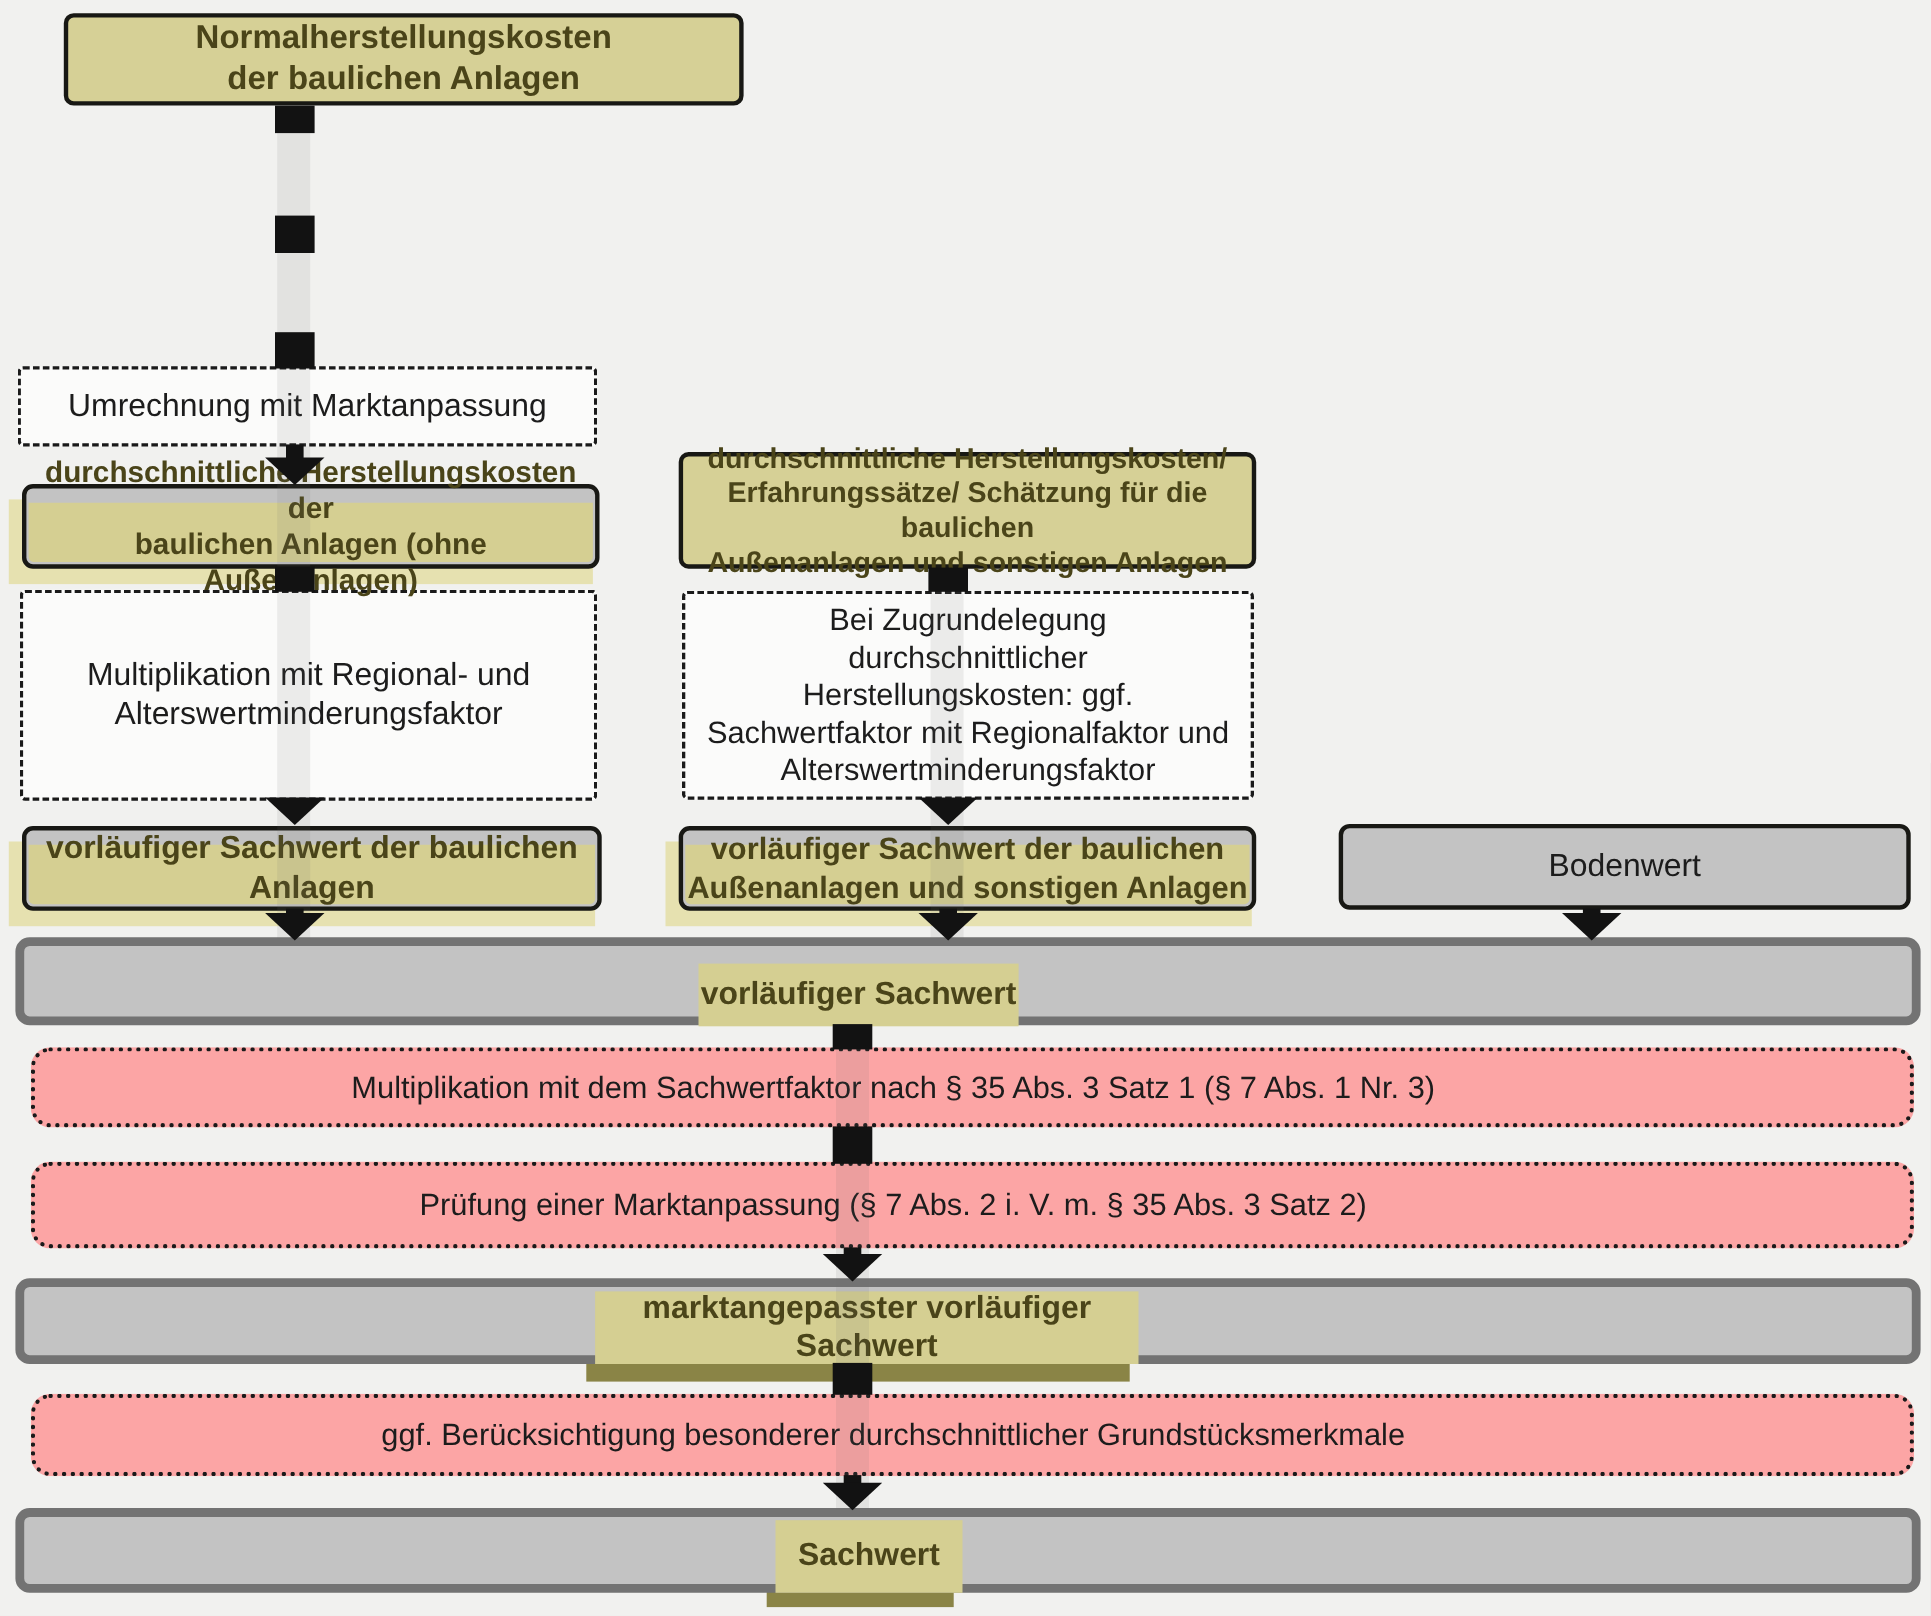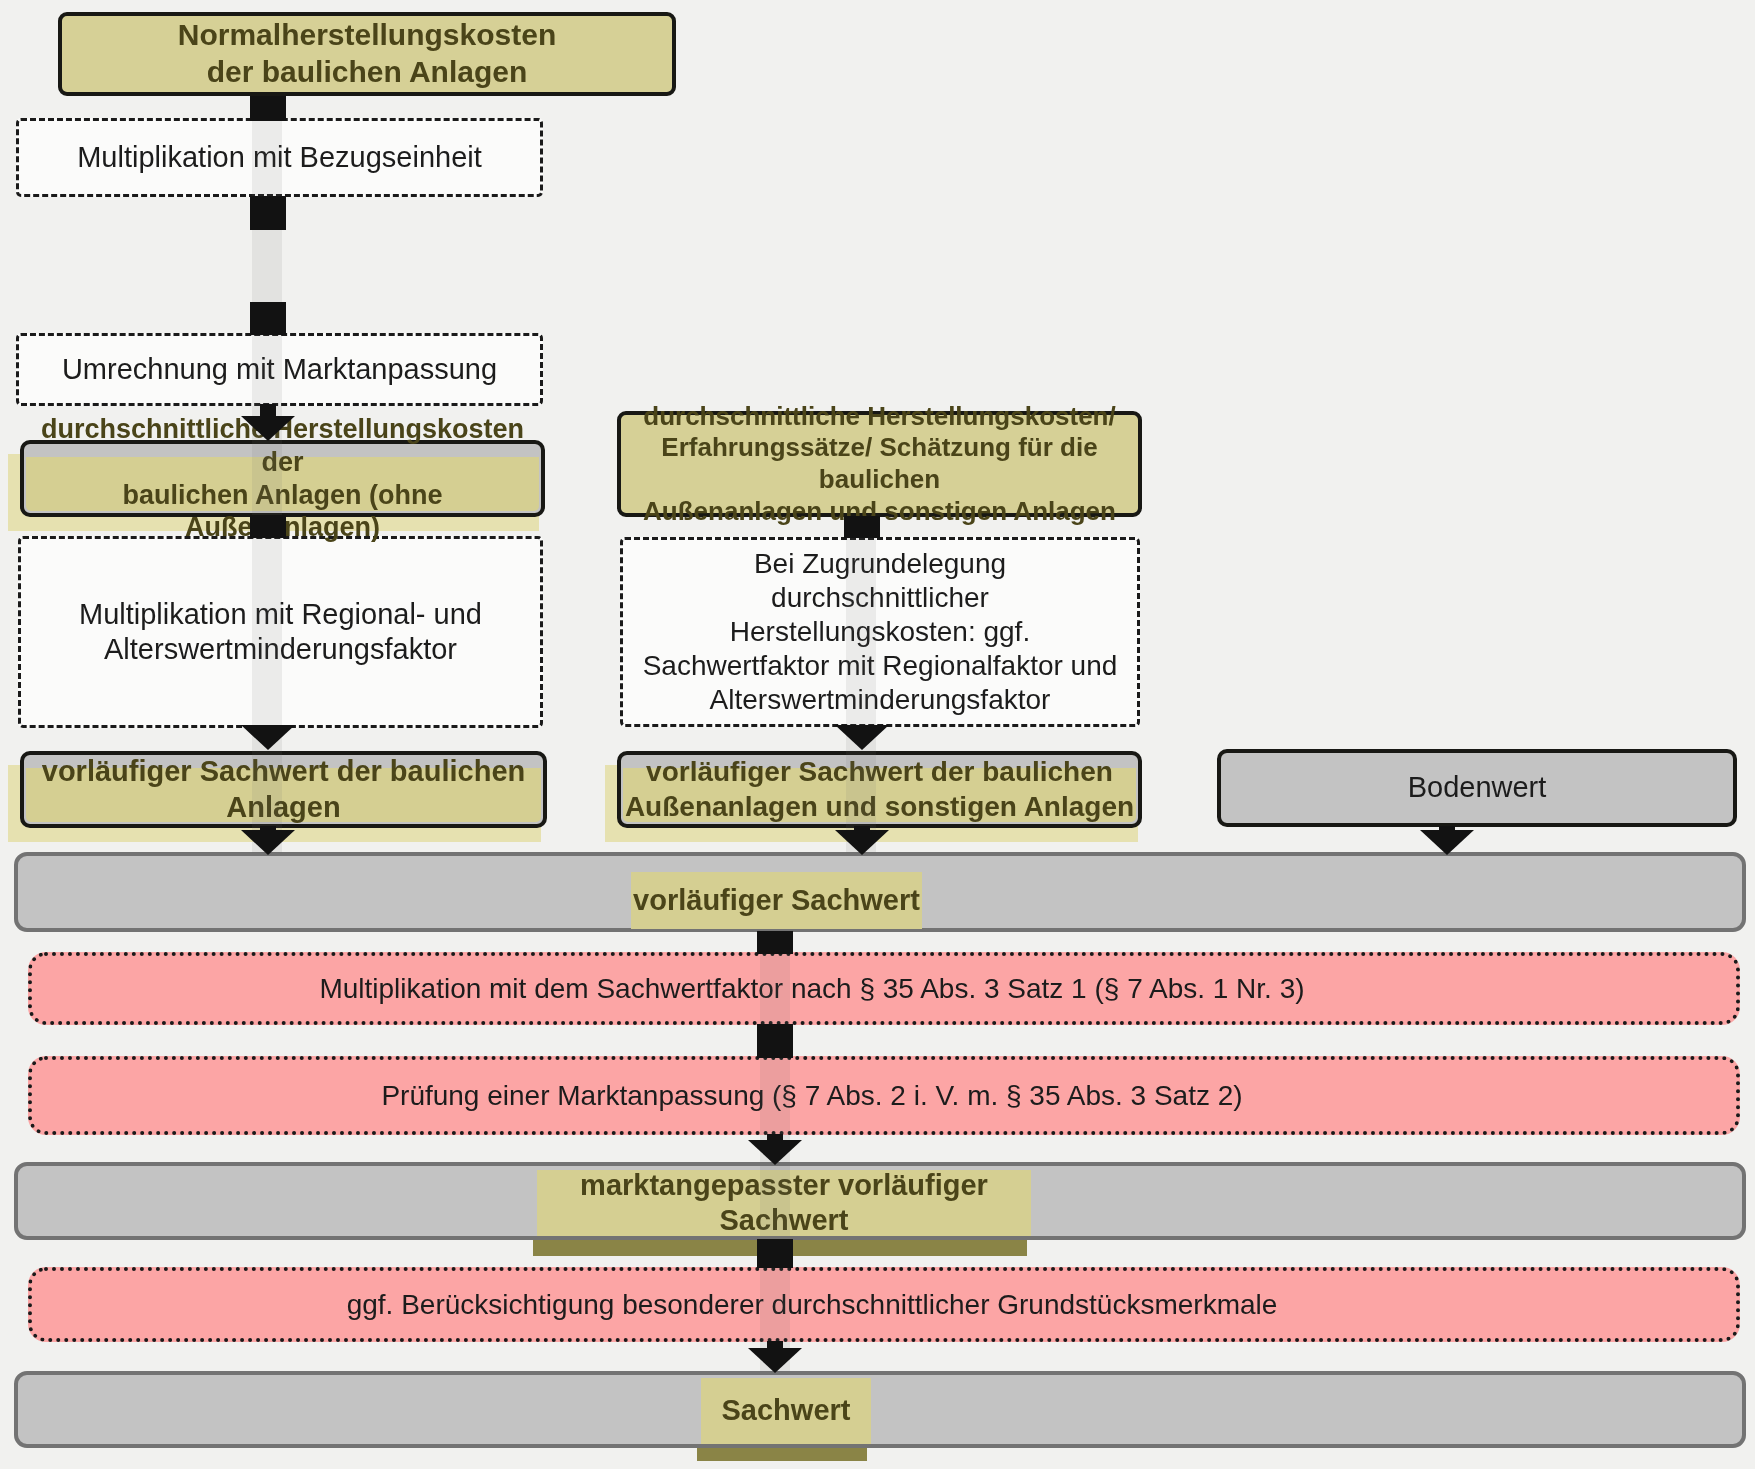--- a/index.html
+++ b/index.html
@@ -20,21 +20,21 @@
   .gray .inner-hl{position:absolute;left:2px;right:2px;bottom:2px;top:13px;background:#d5cf92;z-index:1;border-radius:0 0 5px 5px;}
   .olive .lbl{color:#4a4419;font-weight:700;}
   
   .halo{position:absolute;background:#e6e1b0;z-index:0;}
   .under-strip{position:absolute;background:#8a8446;z-index:0;}
   
   .dashed{background:#fbfbfa;border:3px dashed #1a1a1a;border-radius:5px;}
   .dotted{background:#fca5a5;border:4px dotted #1a1a1a;border-radius:18px;}
   .wide-text{position:absolute;left:30px;width:1500px;top:50%;transform:translateY(-50%);text-align:center;}
   
-  .bar{background:#c3c3c3;border:4px solid #737373;border-radius:13px;}
+  .bar{background:#c3c3c3;border:8px solid #737373;border-radius:13px;}
   .bar-hl{position:absolute;background:#d5cf92;z-index:2;display:flex;align-items:center;justify-content:center;text-align:center;}
   .bar-hl .lbl{color:#4a4419;font-weight:700;font-size:29px;}
   
   .sq{position:absolute;background:#121212;z-index:60;}
   .stem{position:absolute;background:#121212;z-index:60;}
   .tri{position:absolute;width:0;height:0;border-left:27px solid transparent;border-right:27px solid transparent;border-top:25px solid #121212;z-index:60;}
   
   .band{position:absolute;background:rgba(110,110,110,0.11);z-index:50;pointer-events:none;}
   .fs26{font-size:26px;} .fs27{font-size:27px;} .fs28{font-size:28px;} .fs29{font-size:29px;} .fs30{font-size:30px;}
 </style>
@@ -47,23 +47,20 @@
   <div class="band" style="left:846px;top:517px;width:30px;height:336px;"></div>
   <div class="band" style="left:760px;top:932px;width:30px;height:440px;"></div>
 
   <div class="node khaki fs30" style="left:22px;top:12px;width:618px;height:84px;margin-left:36px;">
     <div class="lbl">Normalherstellungskosten
 der baulichen Anlagen</div>
   </div>
 
   <div class="sq" style="left:250px;top:96px;width:36px;height:25px;"></div>
 
-  <div class="node dashed fs29" style="left:16px;top:118px;width:527px;height:79px;">
-    <div class="lbl">Multiplikation mit Bezugseinheit</div>
-  </div>
 
   <div class="sq" style="left:250px;top:196px;width:36px;height:34px;"></div>
 
 
   <div class="sq" style="left:250px;top:302px;width:36px;height:33px;"></div>
 
   <div class="node dashed fs29" style="left:16px;top:333px;width:527px;height:73px;">
     <div class="lbl">Umrechnung mit Marktanpassung</div>
   </div>
 

